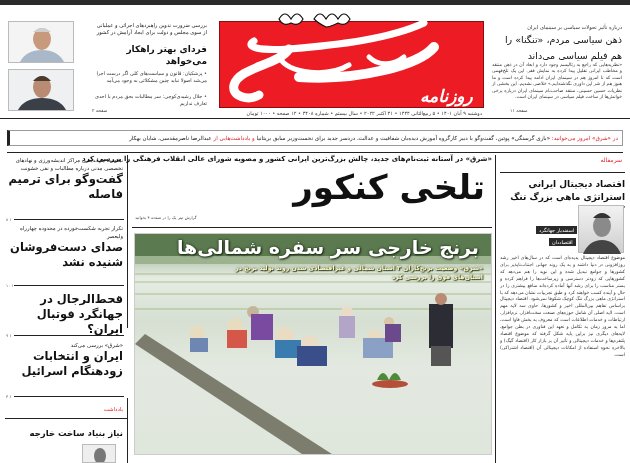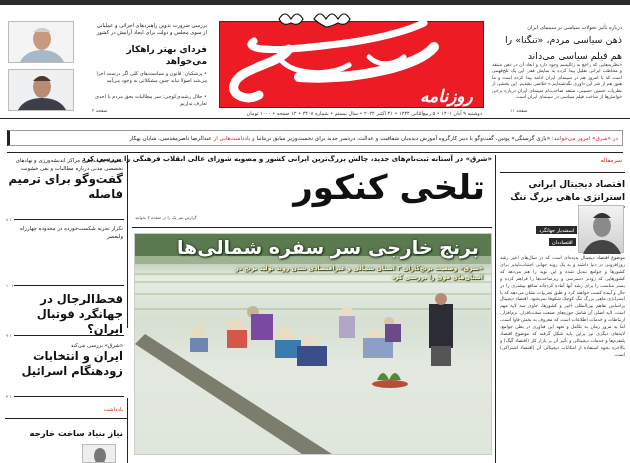--- a/index.html
+++ b/index.html
@@ -129,20 +129,21 @@
 
 <div class="abs lc rtl" style="top:156px;">
   <div class="lc-kicker">نشست هم‌اندیشی مراکز اندیشه‌ورزی و نهادهای تخصصی مدنی درباره مطالبات و نفی خشونت</div>
   <div class="lc-title">گفت‌وگو برای ترمیم فاصله</div>
 </div>
 <div class="abs lc-num" style="left:6px; top:217px;">۸ ۱</div>
 <div class="abs hrule" style="left:14px; top:219px; width:110px;"></div>
 
 <div class="abs lc rtl" style="top:224px;">
   <div class="lc-kicker">تکرار تجربه شکست‌خورده در محدوده چهارراه ولیعصر</div>
+  <div class="lc-title">صدای دست‌فروشان شنیده نشد</div>
 </div>
 <div class="abs lc-num" style="left:6px; top:283px;">۱۰ ۱</div>
 <div class="abs hrule" style="left:14px; top:285px; width:110px;"></div>
 
 <div class="abs lc rtl" style="top:292px;">
   <div class="lc-title">قحط‌الرجال در جهانگرد فوتبال ایران؟</div>
 </div>
 <div class="abs lc-num" style="left:6px; top:333px;">۹ ۱</div>
 <div class="abs hrule" style="left:14px; top:335px; width:110px;"></div>
 

